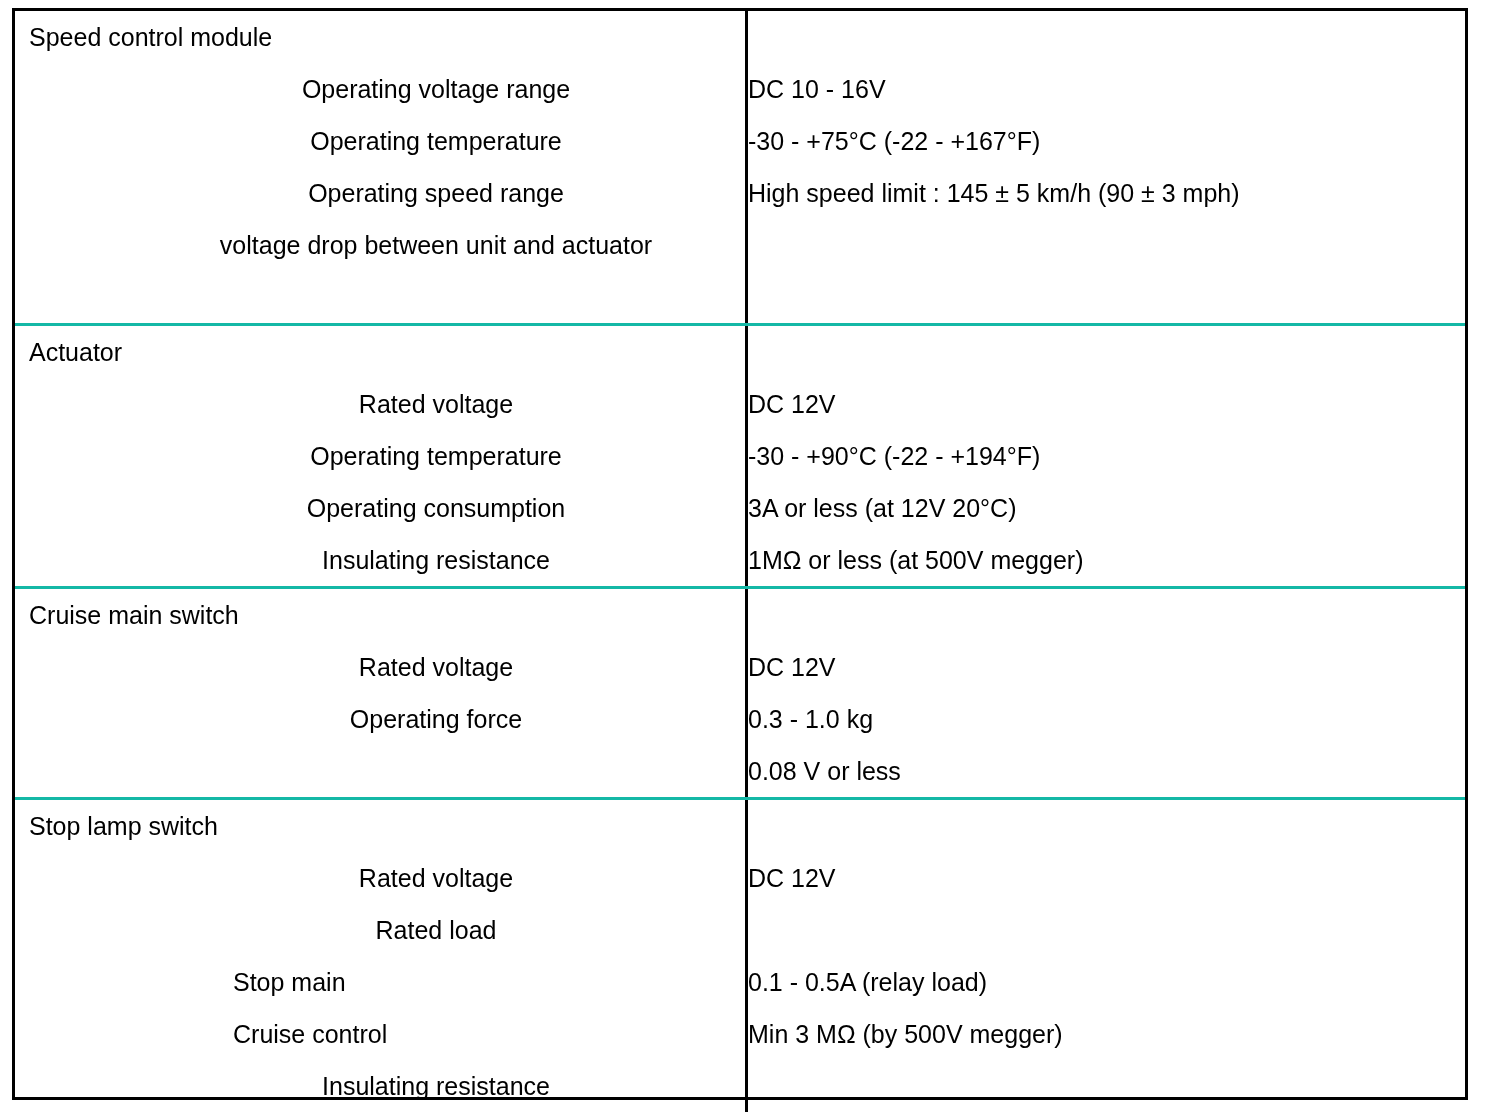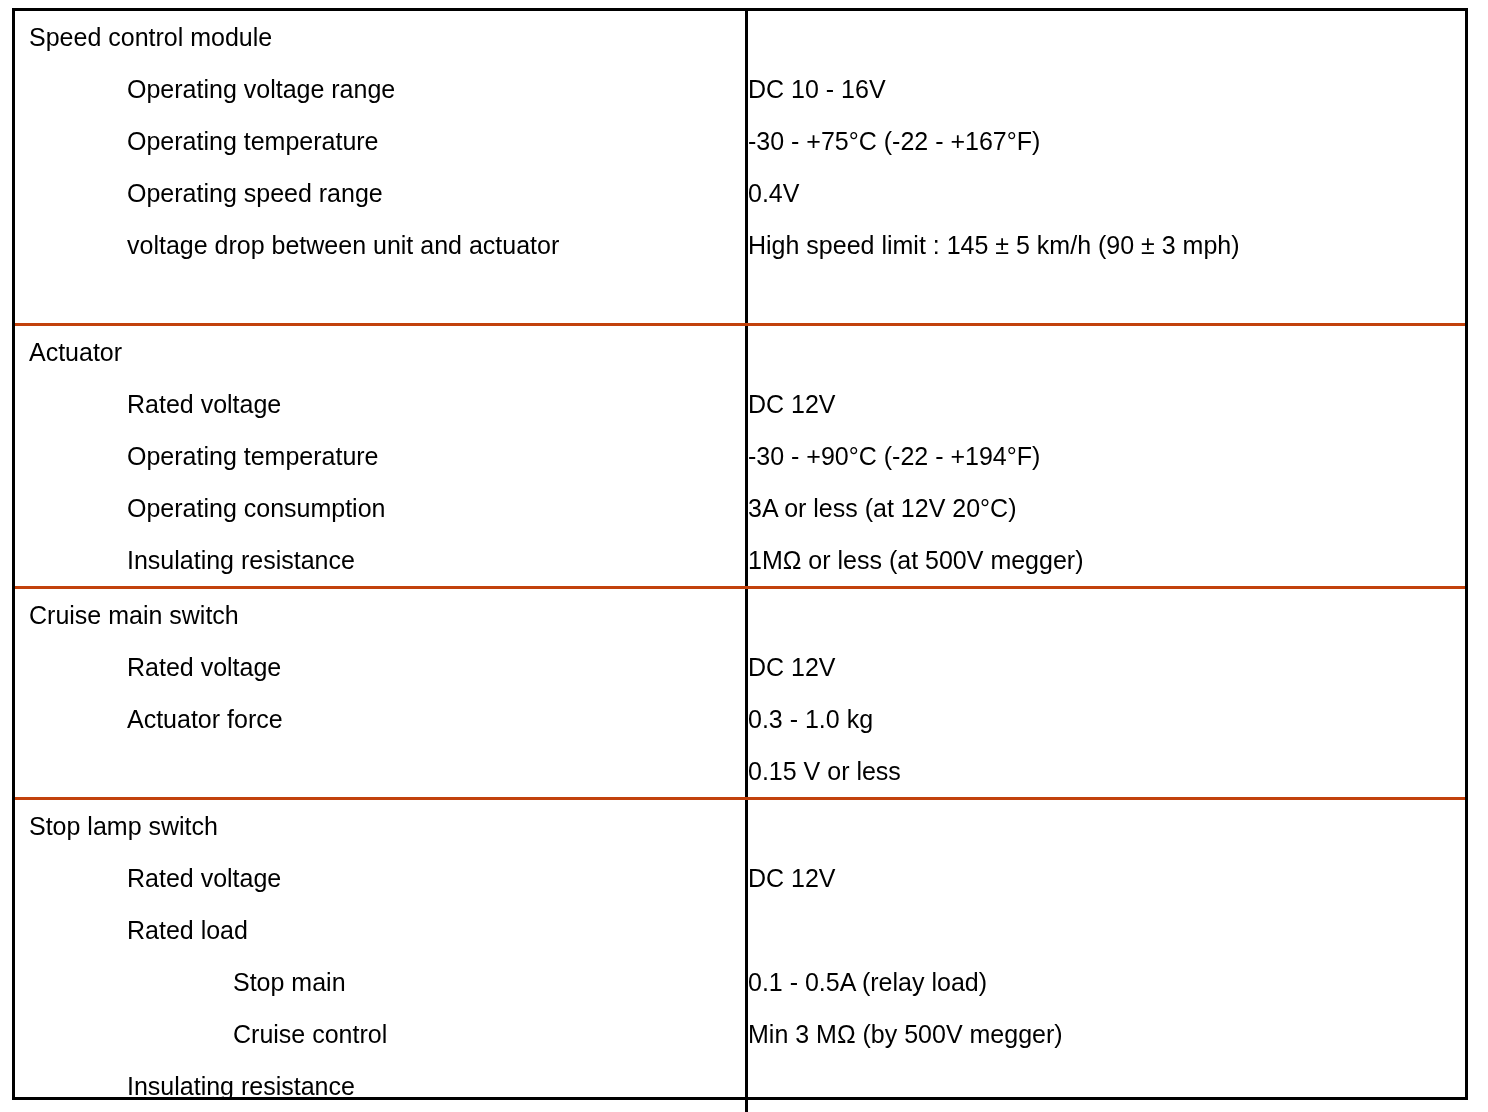--- a/index.html
+++ b/index.html
@@ -21,21 +21,21 @@
     width: 1456px;
     height: 1092px;
     border: 3px solid #000;
     box-sizing: border-box;
     display: flex;
     flex-direction: column;
   }
   .section {
     display: flex;
     flex-direction: row;
-    border-bottom: 3px solid #c2410c;
+    border-bottom: 3px solid #14b8a6;
     box-sizing: border-box;
   }
   .section:last-child {
     border-bottom: none;
   }
   .col-left {
     width: 733px;
     flex: 0 0 733px;
     border-right: 3px solid #000;
     box-sizing: border-box;
@@ -48,21 +48,21 @@
     position: relative;
   }
   .rowline {
     height: 52px;
     line-height: 52px;
     font-size: 25px;
     white-space: nowrap;
     overflow: hidden;
   }
   .lvl0 { padding-left: 14px; }
-  .lvl1 { padding-left: 112px; }
+  .lvl1 { padding-left: 112px; text-align: center; }
   .lvl2 { padding-left: 218px; }
   .val  { }
   .blank { }
 </style>
 </head>
 <body>
 
 <div class="spec-table">
 
   <div class="section">
@@ -71,21 +71,20 @@
       <div class="rowline lvl1">Operating voltage range</div>
       <div class="rowline lvl1">Operating temperature</div>
       <div class="rowline lvl1">Operating speed range</div>
       <div class="rowline lvl1">voltage drop between unit and actuator</div>
       <div class="rowline lvl1 blank"></div>
     </div>
     <div class="col-right">
       <div class="rowline val blank"></div>
       <div class="rowline val">DC 10 - 16V</div>
       <div class="rowline val">-30 - +75°C (-22 - +167°F)</div>
-      <div class="rowline val">0.4V</div>
       <div class="rowline val">High speed limit : 145 ± 5 km/h (90 ± 3 mph)</div>
     </div>
   </div>
 
   <div class="section">
     <div class="col-left">
       <div class="rowline lvl0">Actuator</div>
       <div class="rowline lvl1">Rated voltage</div>
       <div class="rowline lvl1">Operating temperature</div>
       <div class="rowline lvl1">Operating consumption</div>
@@ -97,27 +96,27 @@
       <div class="rowline val">-30 - +90°C (-22 - +194°F)</div>
       <div class="rowline val">3A or less (at 12V 20°C)</div>
       <div class="rowline val">1MΩ or less (at 500V megger)</div>
     </div>
   </div>
 
   <div class="section">
     <div class="col-left">
       <div class="rowline lvl0">Cruise main switch</div>
       <div class="rowline lvl1">Rated voltage</div>
-      <div class="rowline lvl1">Actuator force</div>
+      <div class="rowline lvl1">Operating force</div>
     </div>
     <div class="col-right">
       <div class="rowline val blank"></div>
       <div class="rowline val">DC 12V</div>
       <div class="rowline val">0.3 - 1.0 kg</div>
-      <div class="rowline val">0.15 V or less</div>
+      <div class="rowline val">0.08 V or less</div>
     </div>
   </div>
 
   <div class="section">
     <div class="col-left">
       <div class="rowline lvl0">Stop lamp switch</div>
       <div class="rowline lvl1">Rated voltage</div>
       <div class="rowline lvl1">Rated load</div>
       <div class="rowline lvl2">Stop main</div>
       <div class="rowline lvl2">Cruise control</div>

